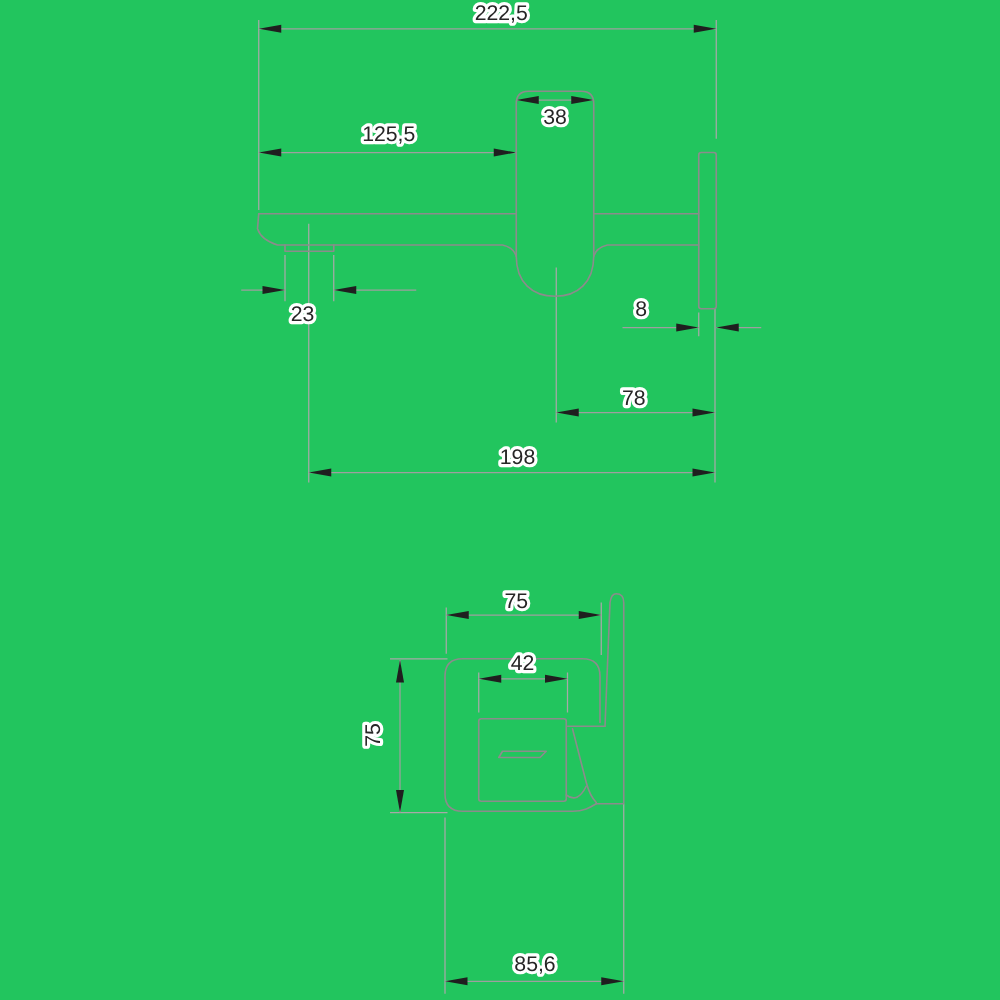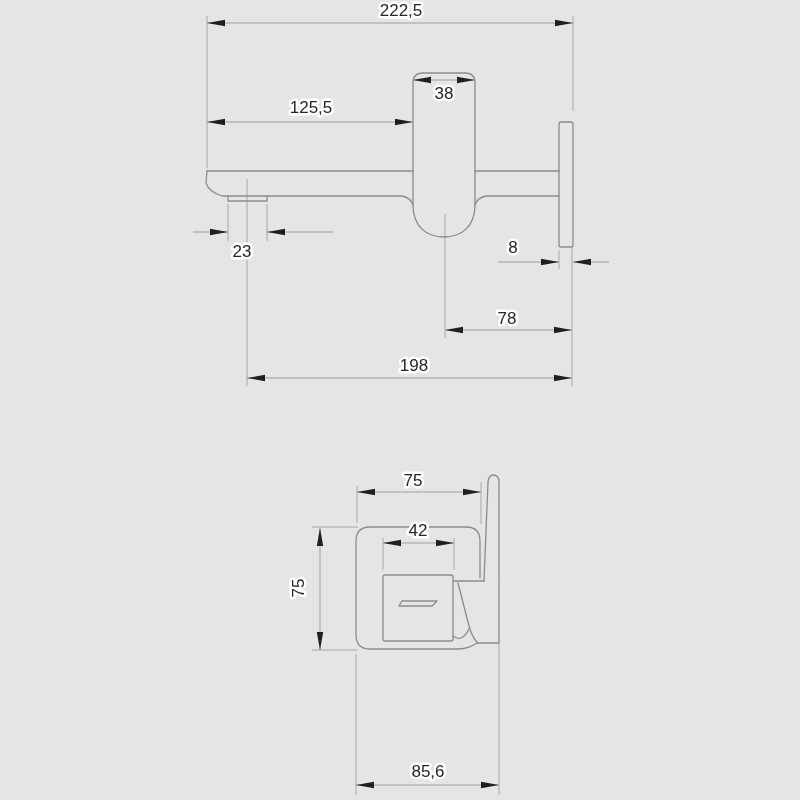--- a/index.html
+++ b/index.html
@@ -1,16 +1,16 @@
 <!DOCTYPE html>
 <html><head>
 <meta charset="utf-8">
 <style>
   html,body{margin:0;padding:0;background:#ffffff;}
-  .page{position:relative;width:800px;height:800px;background:#e5e5e5;overflow:hidden;
+  .page{position:relative;width:800px;height:800px;background:#22c55e;overflow:hidden;
         font-family:"Liberation Sans","DejaVu Sans",sans-serif;}
   svg{display:block;}
   .outline{fill:none;stroke:#8c8c8c;stroke-width:1.3;stroke-linecap:round;stroke-linejoin:round;}
   .dimline{fill:none;stroke:#9f9f9f;stroke-width:1;}
   .extline{fill:none;stroke:#a8a8a8;stroke-width:1;}
   .arrow{fill:#1f1f1f;stroke:none;}
   .dimtext{fill:#262626;font-size:17px;text-anchor:middle;
            paint-order:stroke;stroke:#ffffff;stroke-width:5px;stroke-linejoin:round;}
 </style>
 </head>

